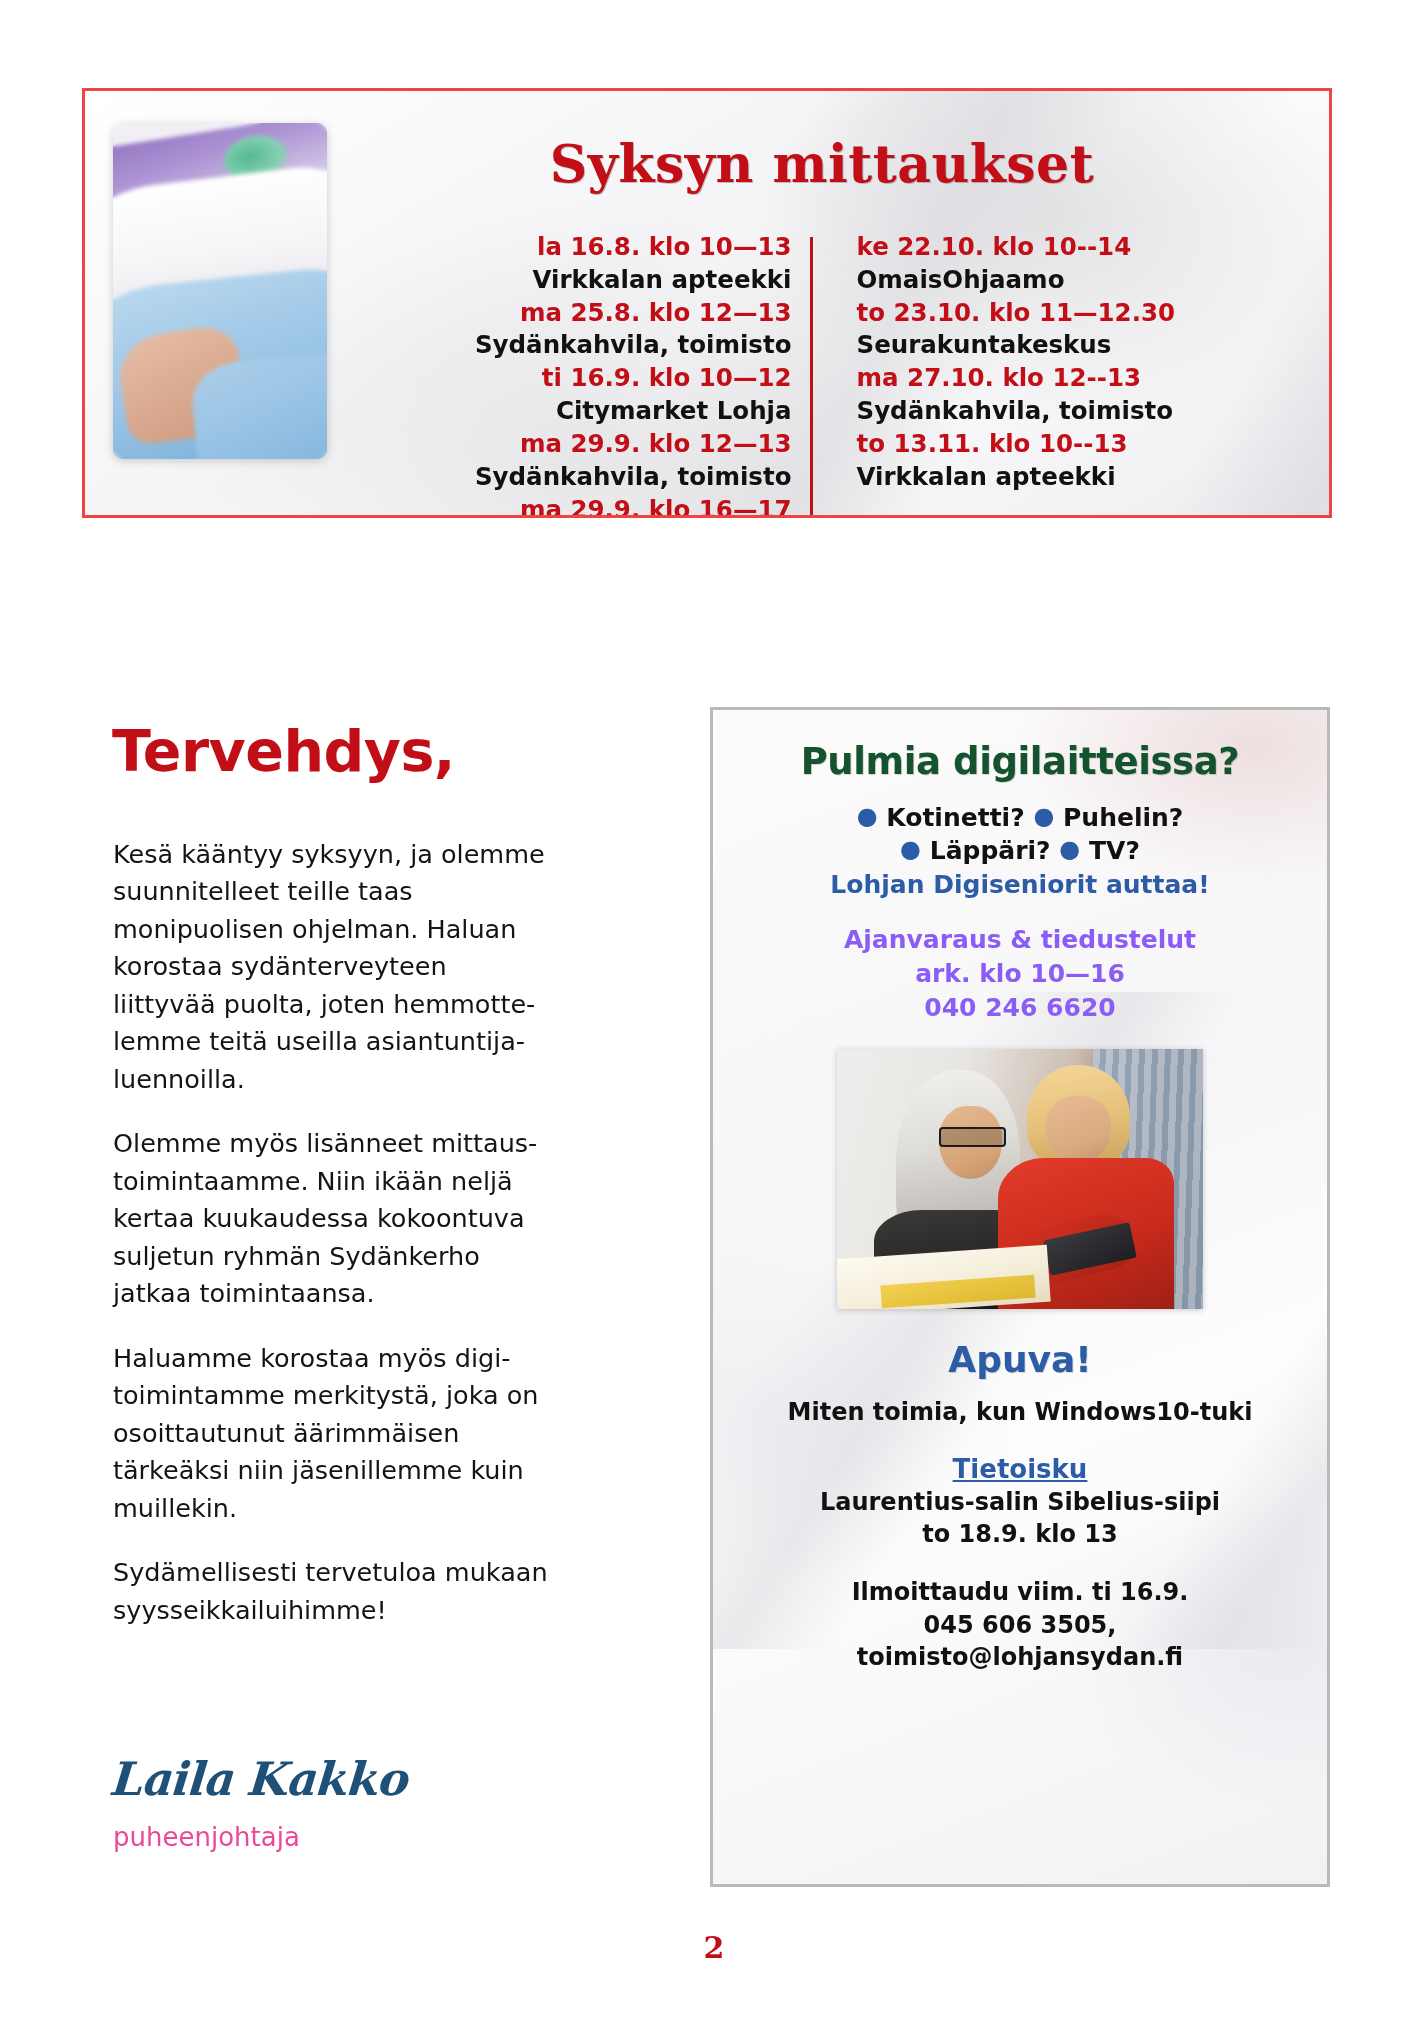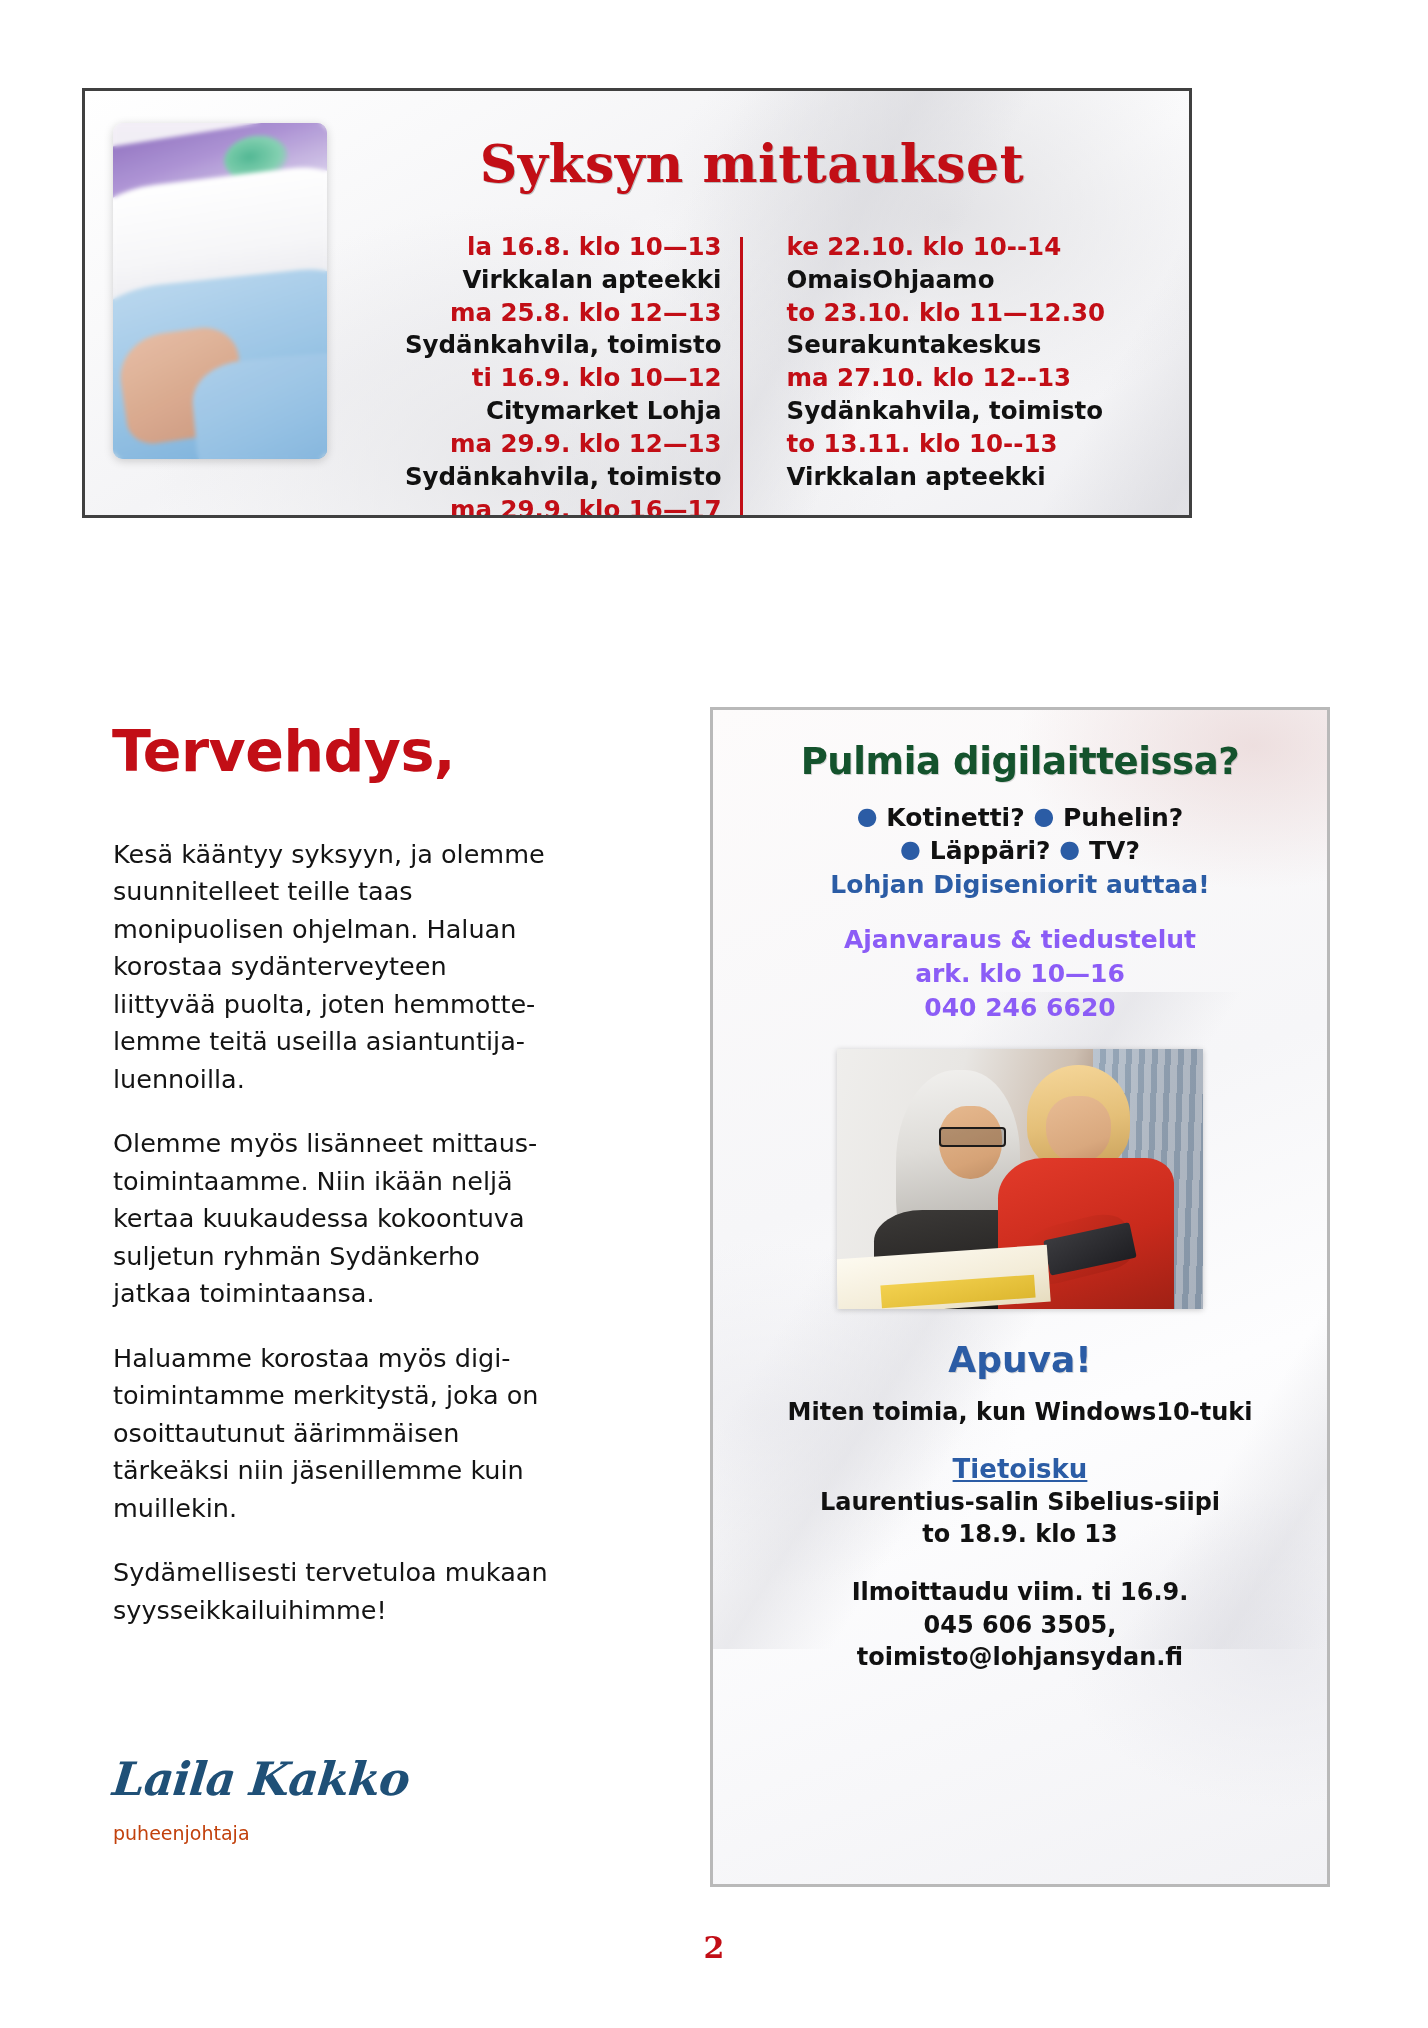--- a/index.html
+++ b/index.html
@@ -13,23 +13,23 @@
     position: relative;
     font-family: "DejaVu Sans", sans-serif;
     overflow: hidden;
   }
 
   
   #measure-box {
     position: absolute;
     left: 82px;
     top: 88px;
-    width: 1110px;
+    width: 1250px;
     height: 430px;
-    border: 3px solid #404040;
+    border: 3px solid #ef4444;
     box-sizing: border-box;
     background: #84cc16;
     overflow: hidden;
   }
   
   #measure-box-bg {
     position: absolute;
     inset: 0;
     background:
       radial-gradient(ellipse 420px 300px at 78% 30%, rgba(225,225,228,0.95) 0%, rgba(255,255,255,0) 70%),
@@ -206,22 +206,22 @@
     font-size: 46px;
     color: #1f5077;
     letter-spacing: -1px;
     transform: skewX(-6deg);
   }
   #signature-role {
     position: absolute;
     left: 113px;
     top: 1822px;
     font-family: "DejaVu Sans", sans-serif;
-    font-size: 19px;
-    color: #c2410c;
+    font-size: 26px;
+    color: #ec4899;
   }
 
   
   #digi-box {
     position: absolute;
     left: 710px;
     top: 707px;
     width: 620px;
     height: 1180px;
     border: 3px solid #b9b9b9;

